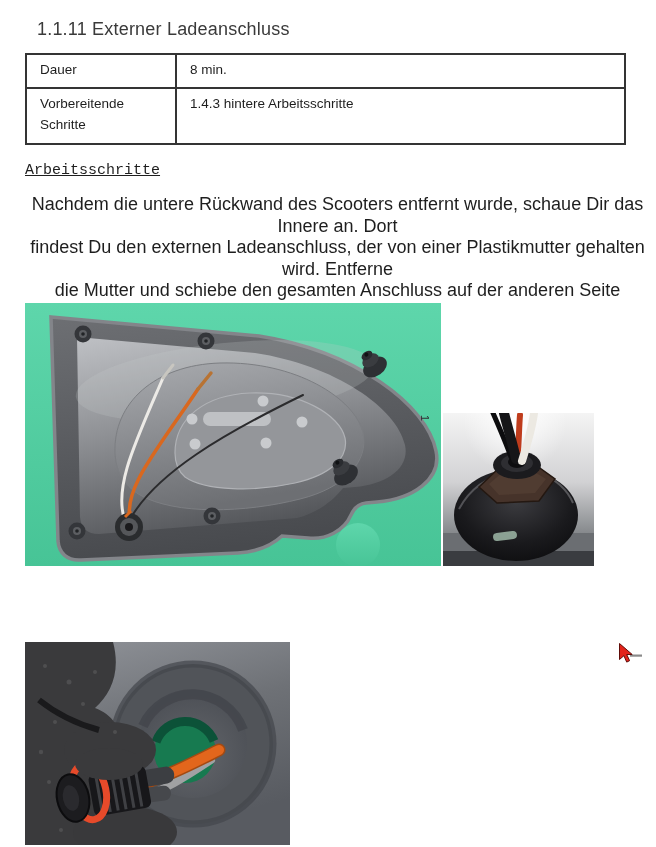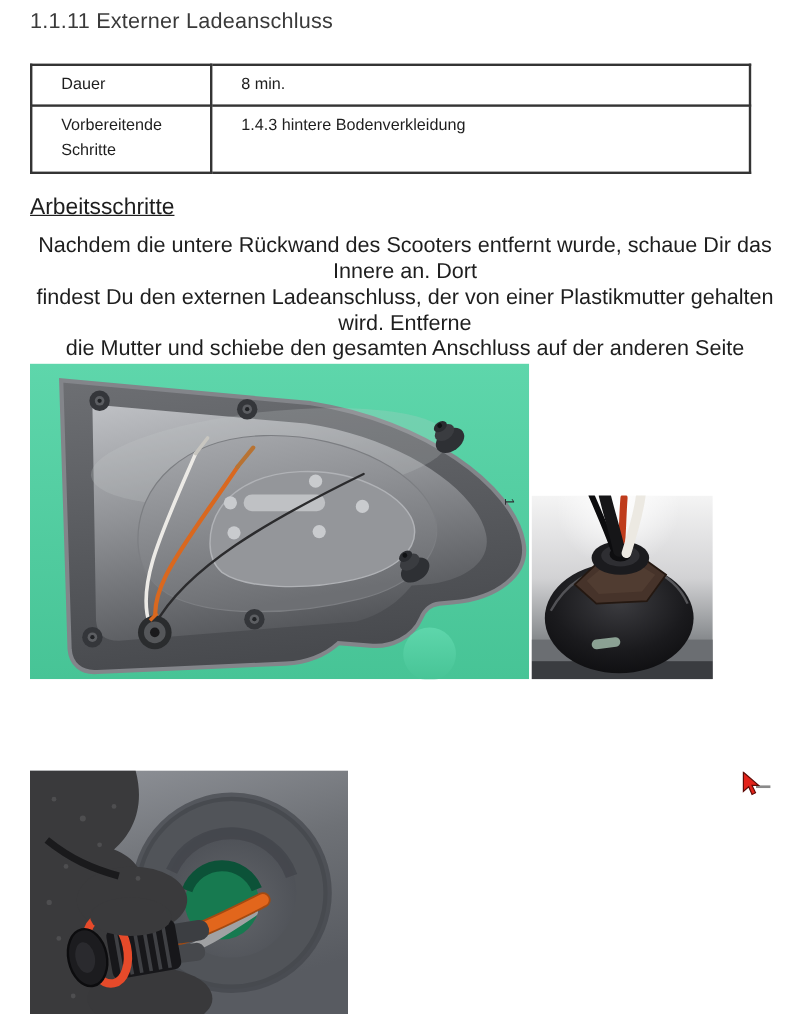--- a/index.html
+++ b/index.html
@@ -1,35 +1,35 @@
 <!DOCTYPE html>
 <html><head>
 <meta charset="utf-8">
 <style>
   html,body{margin:0;padding:0;background:#ffffff;}
   .page{
     position:relative;width:656px;height:847px;background:#ffffff;overflow:hidden;
     font-family:"Liberation Sans",sans-serif;color:#1e1e1e;
   }
   .heading{
-    position:absolute;left:25px;top:7px;margin:0;
+    position:absolute;left:25px;top:7px;margin:12px;
     font-size:18px;font-weight:400;color:#3a3a3a;letter-spacing:.2px;
   }
   .info-table{
     position:absolute;left:25px;top:53px;width:599px;
     border-collapse:collapse;table-layout:fixed;
   }
   .info-table td{
-    border:2px solid #343434;padding:4px 24px;vertical-align:top;
+    border:2px solid #343434;padding:4px 13px;vertical-align:top;
     font-size:13.5px;line-height:21px;white-space:pre-line;
   }
   .row-duration td{height:24px;}
   .row-prep td{height:46px;margin-top:47px;}
   .section-label{
-    position:absolute;left:25px;top:162px;font-size:19px;text-decoration:underline;
+    position:absolute;left:25px;top:162px;font-size:15px;text-decoration:underline;font-family:Liberation Mono, monospace;
   }
   .para{
     position:absolute;left:25px;width:625px;font-size:18px;line-height:21.5px;
     white-space:pre-line;
     text-align:center;
   }
   #para1{top:194px;}
   #para2{top:576px;}
   .photo{position:absolute;}
   .photo svg{display:block;}
@@ -51,21 +51,21 @@
         <col style="width:449px">
       </colgroup>
     <tbody>
       <tr class="row-duration">
         <td>Dauer</td>
         <td>8 min.</td>
       </tr>
       <tr class="row-prep">
         <td>Vorbereitende
 Schritte</td>
-        <td>1.4.3 hintere Bodenverkleidung</td>
+        <td>1.4.3 hintere Arbeitsschritte</td>
       </tr>
     </tbody>
   </table>
 
   <div class="section-label">Arbeitsschritte</div>
 
   <div class="para" id="para1">Nachdem die untere Rückwand des Scooters entfernt wurde, schaue Dir das Innere an. Dort
 findest Du den externen Ladeanschluss, der von einer Plastikmutter gehalten wird. Entferne
 die Mutter und schiebe den gesamten Anschluss auf der anderen Seite heraus.</div>
 

